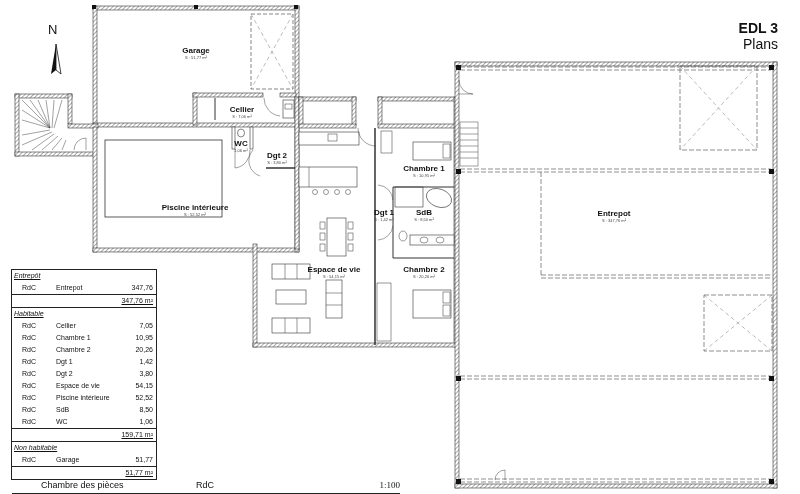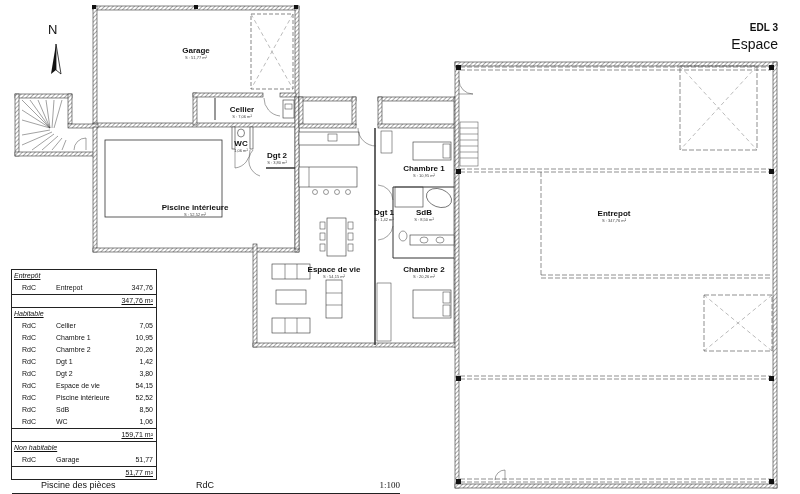--- a/index.html
+++ b/index.html
@@ -1,19 +1,19 @@
 <!DOCTYPE html>
 <html><head>
   <meta charset="utf-8">
   <style>
     html, body { margin: 0; padding: 0; background: #ffffff; }
     body { width: 800px; height: 494px; position: relative; overflow: hidden; font-family: "Liberation Sans", sans-serif; color: #111; }
     .plan { position: absolute; left: 0; top: 0; width: 800px; height: 494px; }
     .title-block { position: absolute; right: 22px; top: 20px; text-align: right; line-height: 16px; }
-    .title-main { font-weight: bold; font-size: 10px; display: block; }
+    .title-main { font-weight: bold; font-size: 14px; display: block; }
     .title-sub { font-size: 14px; display: block; }
     .north-label { position: absolute; left: 48px; top: 22px; font-size: 13px; }
     .room-label { position: absolute; text-align: center; white-space: nowrap; transform: translateX(-50%); }
     .room-name { font-size: 8px; font-weight: bold; display: block; line-height: 9px; }
     .room-area { font-size: 4px; display: block; line-height: 5px; color: #444; }
     .table { position: absolute; left: 11px; top: 269px; width: 144px; border: 1px solid #222; font-size: 7px; background: #fff; }
     .sec-head { font-style: italic; text-decoration: underline; padding: 1px 2px; height: 10px; line-height: 10px; }
     .row { display: flex; height: 12px; line-height: 12px; }
     .c-lvl { width: 44px; padding-left: 10px; box-sizing: border-box; }
     .c-name { flex: 1; }
@@ -215,21 +215,21 @@
       <line x1="460" y1="152" x2="478" y2="152"></line>
       <line x1="460" y1="158" x2="478" y2="158"></line>
     </g>
     <path d="M459,80 A14,14 0 0 0 473,94 L459,94" fill="none" stroke="#444" stroke-width="0.5"></path>
     <path d="M495,480 A10,10 0 0 1 505,470 L505,480" fill="none" stroke="#444" stroke-width="0.5"></path>
   </g>
 </svg>
 
 <div class="title-block">
   <span class="title-main">EDL 3</span>
-  <span class="title-sub">Espace</span>
+  <span class="title-sub">Plans</span>
 </div>
 
 <div class="north-label">N</div>
 
 <div class="room-label" style="left:196px; top:46px;">
   <span class="room-name">Garage</span>
   <span class="room-area">S : 51,77 m²</span>
 </div>
 <div class="room-label" style="left:242px; top:105px;">
   <span class="room-name">Cellier</span>
@@ -333,16 +333,16 @@
   <div class="sec-head">Non habitable</div>
   <div class="row">
     <span class="c-lvl">RdC</span>
     <span class="c-name">Garage</span>
     <span class="c-val">51,77</span>
   </div>
   <div class="total last"><span>51,77 m²</span></div>
 </div>
 
 <div class="footer">
-  <span class="f-title">Piscine des pièces</span>
+  <span class="f-title">Chambre des pièces</span>
   <span class="f-level">RdC</span>
   <span class="f-scale">1:100</span>
 </div>
 
 </body></html>

